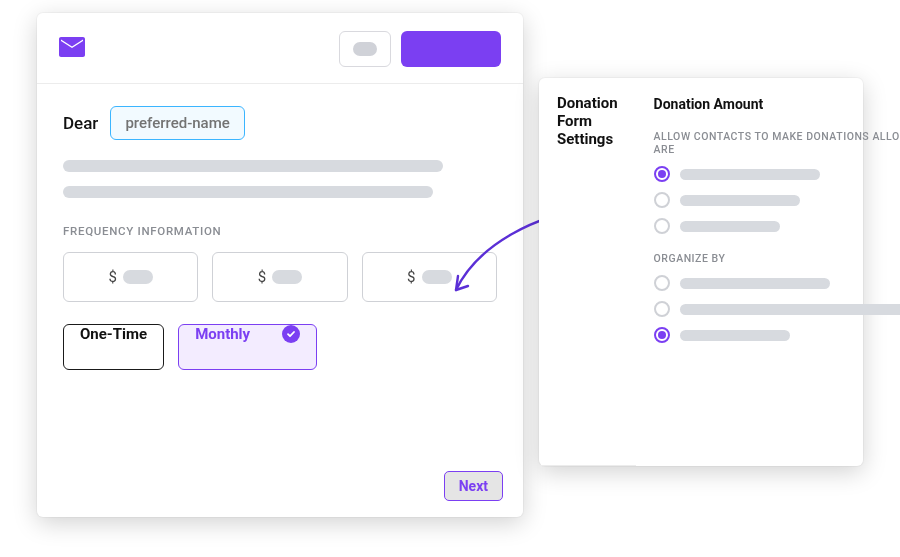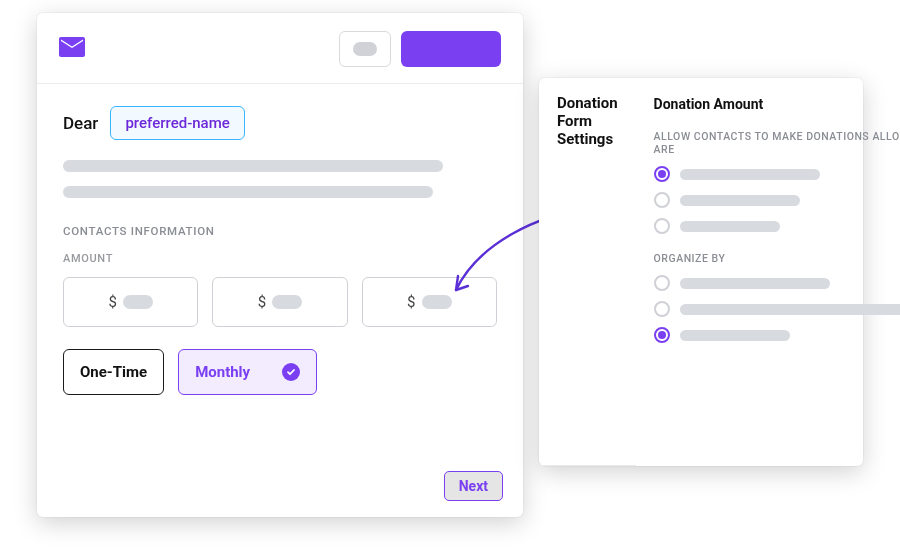--- a/index.html
+++ b/index.html
@@ -41,21 +41,21 @@
   }
   .primary-btn {
     width:100px; height:36px; background:#7b3ff2; border-radius:6px;
   }
 
   .form-body { padding:22px 26px 18px 26px; flex:1; }
 
   .salutation { display:flex; align-items:center; gap:12px; margin-bottom:20px; }
   .salutation .dear { font-size:17px; font-weight:500; color:#111; }
   .mergefield {
-    border:1.5px solid #3bb5ff; color:#6d28d9; background:#f2faff;
+    border:1.5px solid #3bb5ff; color:#737373; background:#f2faff;
     padding:7px 14px; border-radius:6px; font-size:15px; font-weight:500;
   }
 
   .placeholder-line {
     height:12px; background:#d7dadf; border-radius:999px; margin-bottom:14px;
   }
   .placeholder-line.w1 { width:380px; }
   .placeholder-line.w2 { width:370px; }
 
   .section-label {
@@ -75,21 +75,21 @@
   }
   .amount-box .dollar { color:#444; font-size:15px; }
   .amount-box .blob { width:30px; height:14px; background:#d7dadf; border-radius:999px; }
   .amount-box.selected {
     border:1.5px solid #7b3ff2; background:#f3ecff; color:#7b3ff2; font-weight:700;
   }
 
   .freq-row { display:flex; gap:14px; }
   .freq-box {
     height:46px; padding:0 16px; border:1px solid #1a1a1a; border-radius:6px;
-    display:flex; align-items:center; justify-content:center; gap:10px;
+    display:flex; justify-content:center; gap:10px;
     font-size:15px; font-weight:700; color:#111;
   }
   .freq-box.selected {
     border:1.5px solid #7b3ff2; background:#f3ecff; color:#7b3ff2;gap:32px;
   }
   .check-circle {
     width:18px; height:18px; border-radius:999px; background:#7b3ff2;
     display:flex; align-items:center; justify-content:center;
   }
 
@@ -168,23 +168,22 @@
   <div class="form-body">
 
     <div class="salutation">
       <span class="dear">Dear</span>
       <span class="mergefield">preferred-name</span>
     </div>
 
     <div class="placeholder-line w1"></div>
     <div class="placeholder-line w2"></div>
 
-    <div class="section-label">CONTACTS INFORMATION</div>
-
-    <div class="sub-label">AMOUNT</div>
+    <div class="section-label">FREQUENCY INFORMATION</div>
+
     <div class="amount-row">
       <div class="amount-box">
         <span class="dollar">$</span>
         <span class="blob"></span>
       </div>
       <div class="amount-box">
         <span class="dollar">$</span>
         <span class="blob"></span>
       </div>
       <div class="amount-box">

